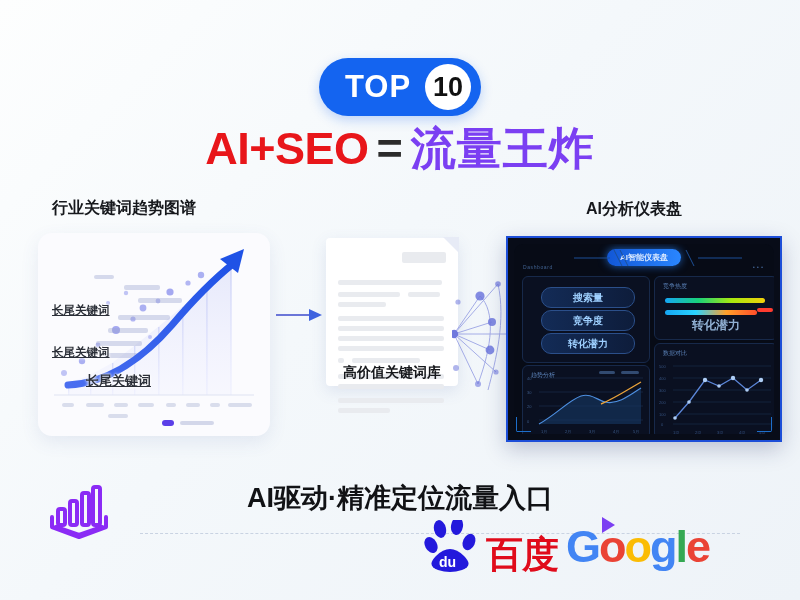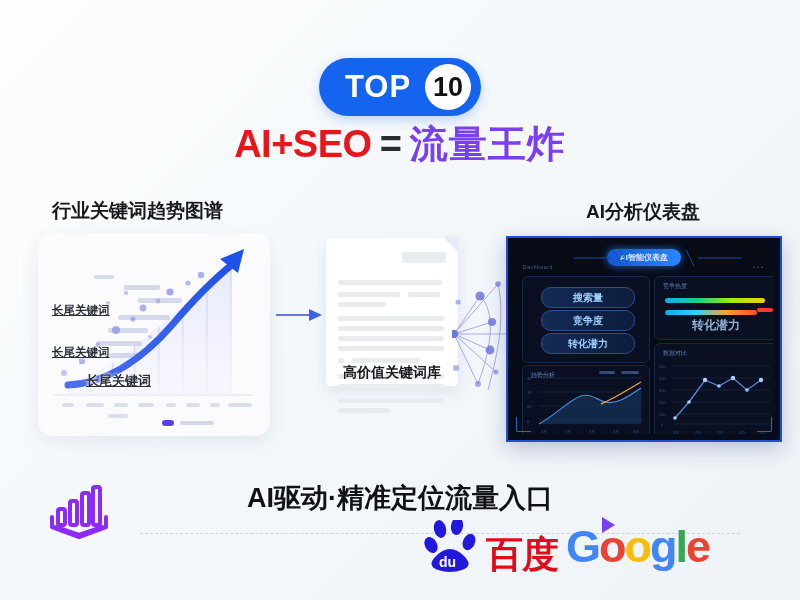--- a/index.html
+++ b/index.html
@@ -25,28 +25,28 @@
   }
   .badge-num{
     width:46px;height:46px;border-radius:50%;background:#ffffff;
     display:flex;align-items:center;justify-content:center;
     color:#111111;font-weight:bold;font-size:27px;line-height:1;
   }
 
   
   .headline{
     position:absolute;left:0;right:0;top:124px;text-align:center;
-    font-size:38px;font-weight:bold;line-height:1.1;white-space:nowrap;
+    font-size:45px;font-weight:bold;line-height:1.1;white-space:nowrap;
   }
   .h-red{color:#e8161a;letter-spacing:-.5px;}
   .h-eq{color:#2b2b2b;margin:0 8px;}
   .h-purple{color:#7b3ff2;letter-spacing:1px;}
 
   
-  .cap{position:absolute;font-size:19px;font-weight:bold;color:#16181c;white-space:nowrap;}
+  .cap{position:absolute;font-size:16px;font-weight:bold;color:#16181c;white-space:nowrap;}
   .cap-left{left:52px;top:198px;}
   .cap-right{left:586px;top:199px;}
 
   
   .card1{
     position:absolute;left:38px;top:233px;width:232px;height:203px;
     background:#fbfbfe;border-radius:14px;
     box-shadow:0 6px 18px rgba(70,90,160,.10);
     overflow:hidden;
   }

